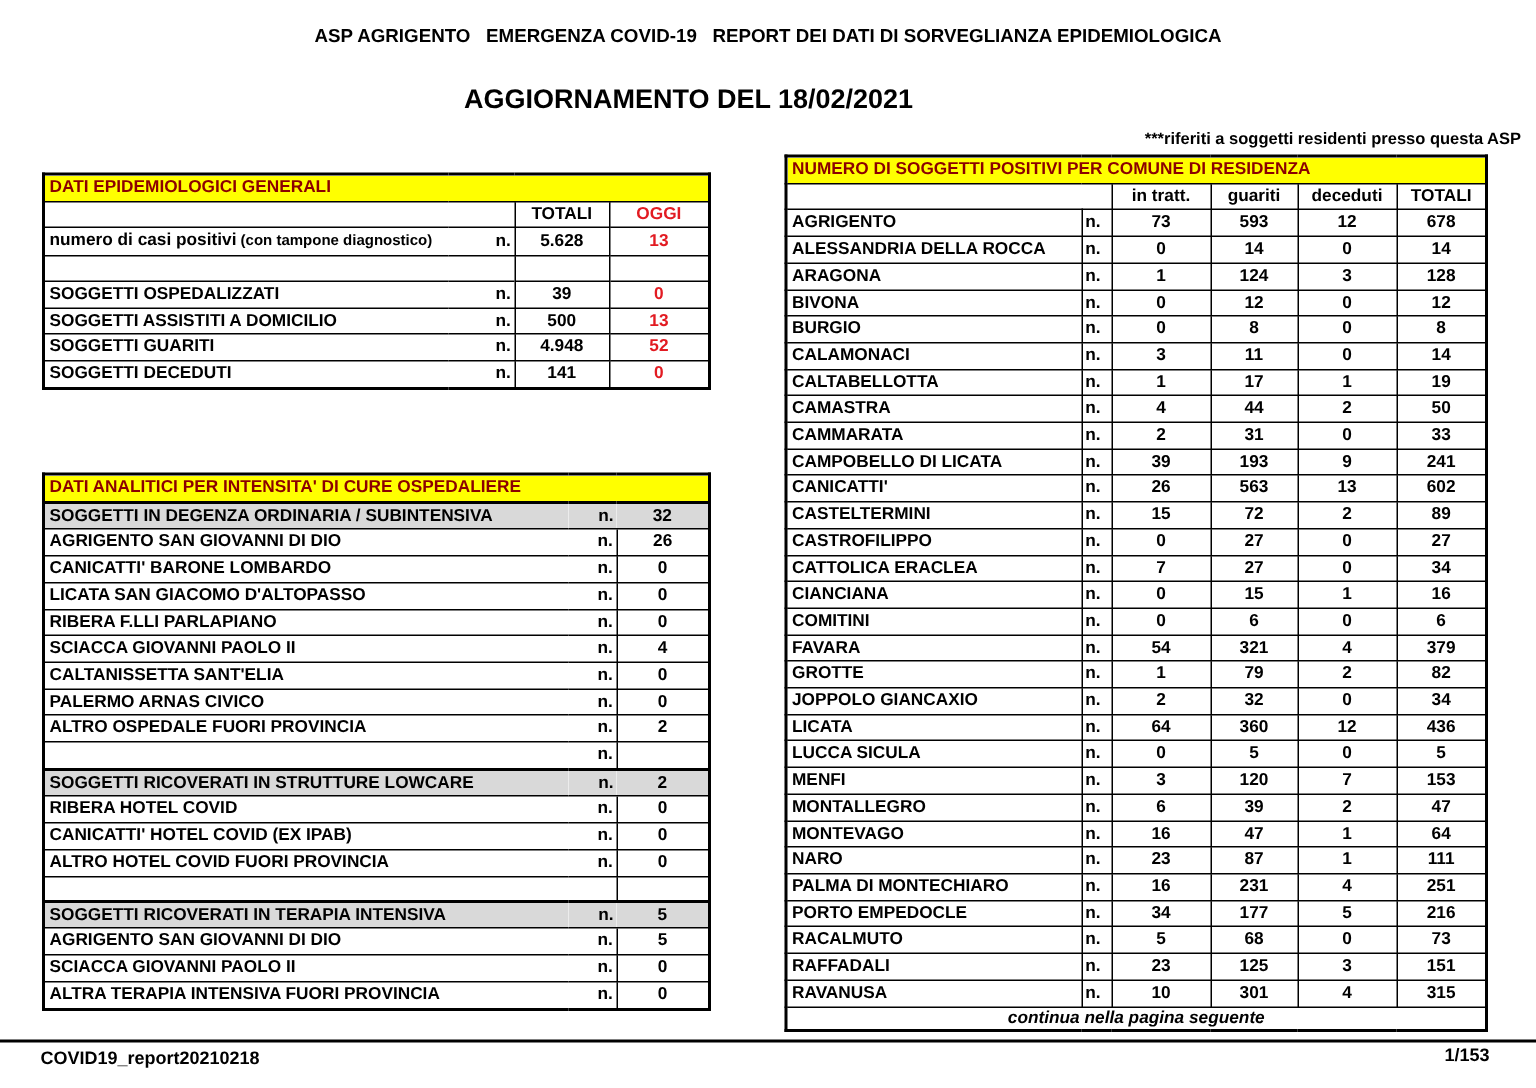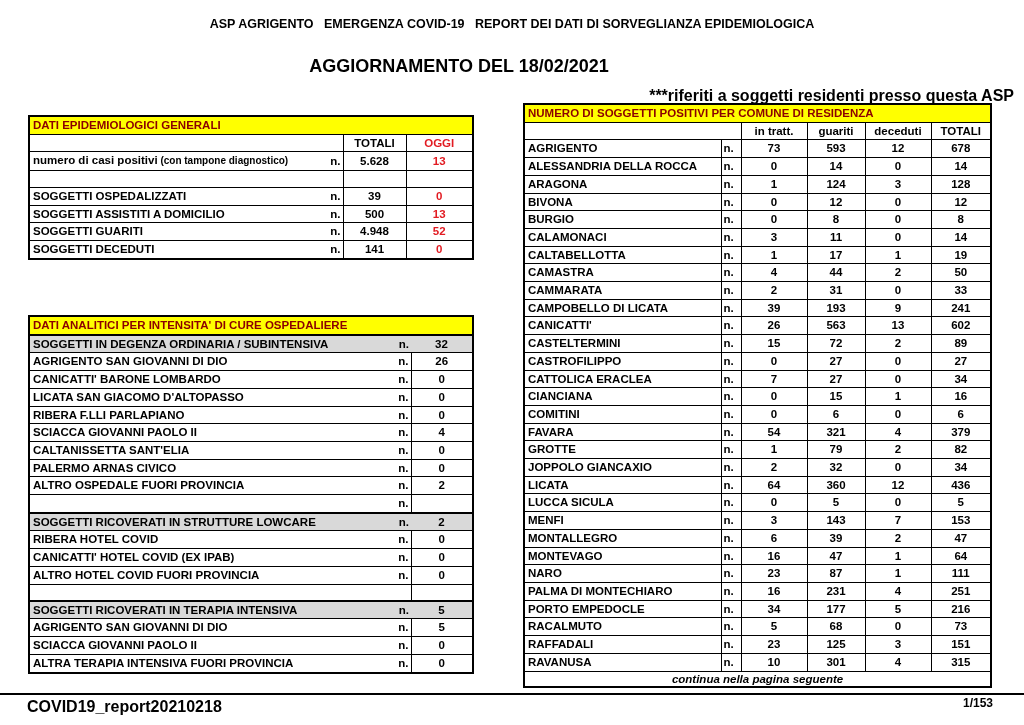--- a/index.html
+++ b/index.html
@@ -11,21 +11,21 @@
   }
   .report-title {
     position:absolute; top:17px; left:0; width:1024px;
     text-align:center; font-size:12.5px; white-space:pre; letter-spacing:0;
   }
   .update-title {
     position:absolute; top:56px; left:0; width:918px;
     text-align:center; font-size:18px;
   }
   .asp-note {
-    position:absolute; top:87px; right:10px; font-size:16px;
+    position:absolute; top:87px; right:10px; font-size:11px;
   }
   table.tbl {
     position:absolute; border-collapse:collapse; table-layout:fixed;
     border:2px solid #000;
   }
   #general-table   { left:28px;  top:103px; width:444px;margin-top:12px; }
   #hospital-table  { left:28px;  top:315px; width:444px; }
   #residence-table { left:523px; top:103px; width:467px; }
   .tbl td {
     border:1px solid #000; font-size:11.5px; font-weight:700;
@@ -46,21 +46,21 @@
   tr.section td { background:#D9D9D9; border-top:2px solid #000; border-bottom:1.5px solid #000; }
   tr.section .ncell { border-right:none !important; }
   tr.section .val { border-left:none !important; }
   tr.empty .lbl { border-top:none; border-bottom:none; }
   .comune { text-align:left; }
   .n3 { text-align:left; padding-left:2px !important; }
   .continua td { font-style:italic; text-align:center; height:14.5px; line-height:14.5px; }
   .footer-divider {
     position:absolute; top:693px; left:0; width:1024px; border-top:2px solid #000;
   }
-  .footer-filename { position:absolute; top:698px; left:27px;  font-size:16px; }
+  .footer-filename { position:absolute; top:698px; left:27px;  font-size:12px; }
   .page-number     { position:absolute; top:696px; right:31px; font-size:12px; }
 </style>
 </head>
 <body>
 
 <div class="report-title">ASP AGRIGENTO   EMERGENZA COVID-19   REPORT DEI DATI DI SORVEGLIANZA EPIDEMIOLOGICA</div>
 <div class="update-title">AGGIORNAMENTO DEL 18/02/2021</div>
 <div class="asp-note">***riferiti a soggetti residenti presso questa ASP</div>
 
 <table class="tbl" id="general-table">
@@ -417,21 +417,21 @@
         <td class="n3">n.</td>
         <td class="val">0</td>
         <td class="val">5</td>
         <td class="val">0</td>
         <td class="val">5</td>
       </tr>
       <tr>
         <td class="comune">MENFI</td>
         <td class="n3">n.</td>
         <td class="val">3</td>
-        <td class="val">143</td>
+        <td class="val">120</td>
         <td class="val">7</td>
         <td class="val">153</td>
       </tr>
       <tr>
         <td class="comune">MONTALLEGRO</td>
         <td class="n3">n.</td>
         <td class="val">6</td>
         <td class="val">39</td>
         <td class="val">2</td>
         <td class="val">47</td>

